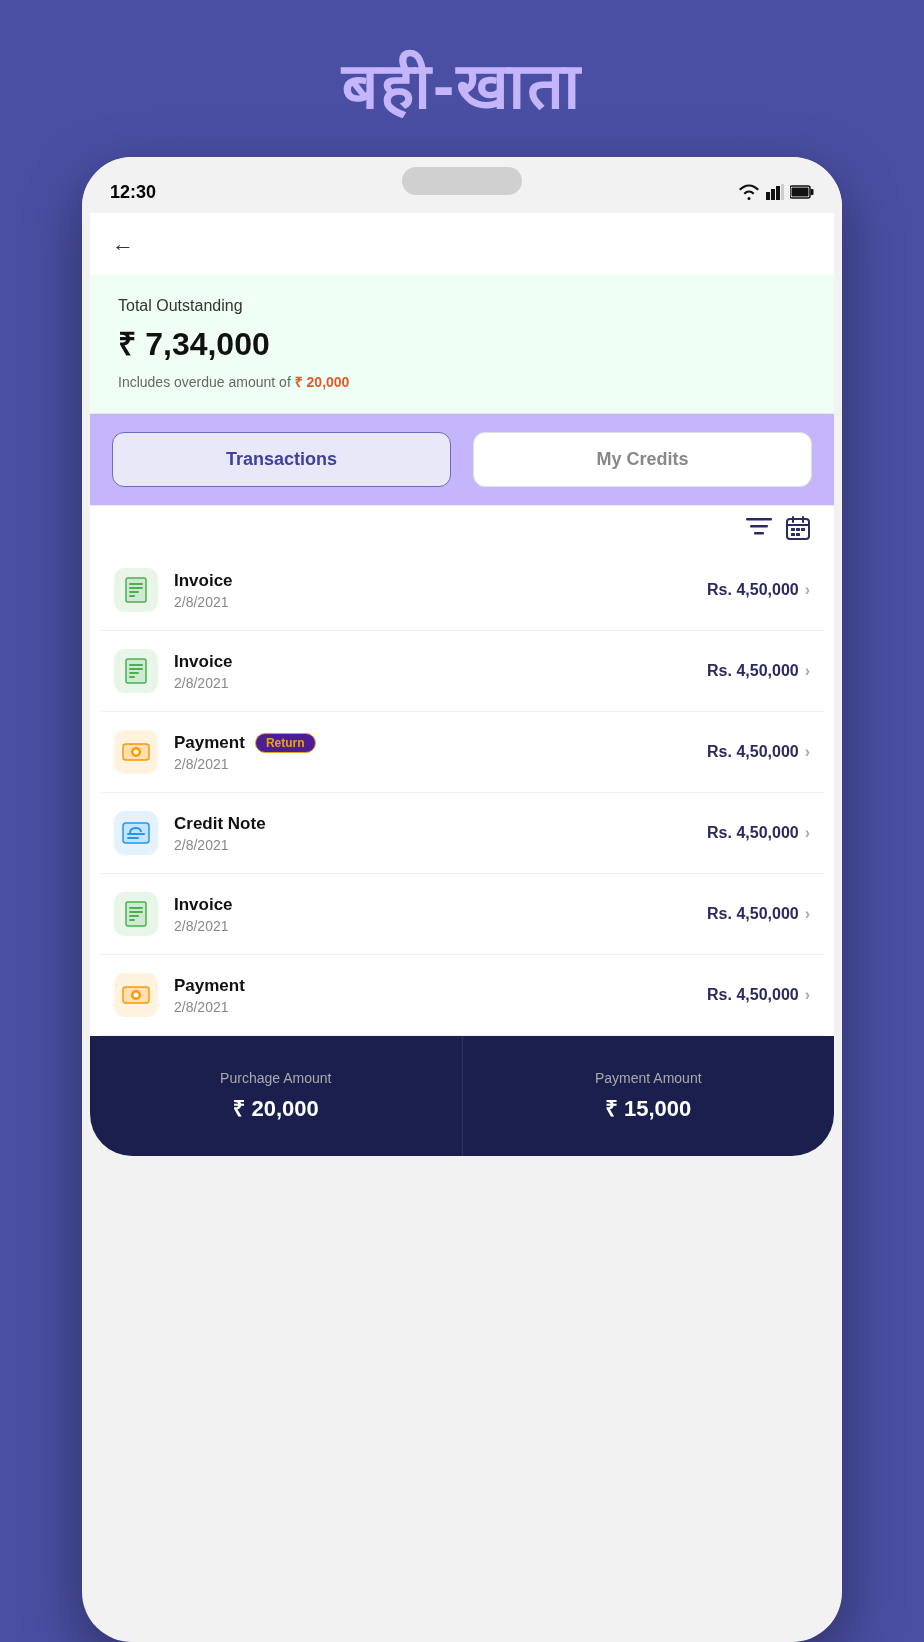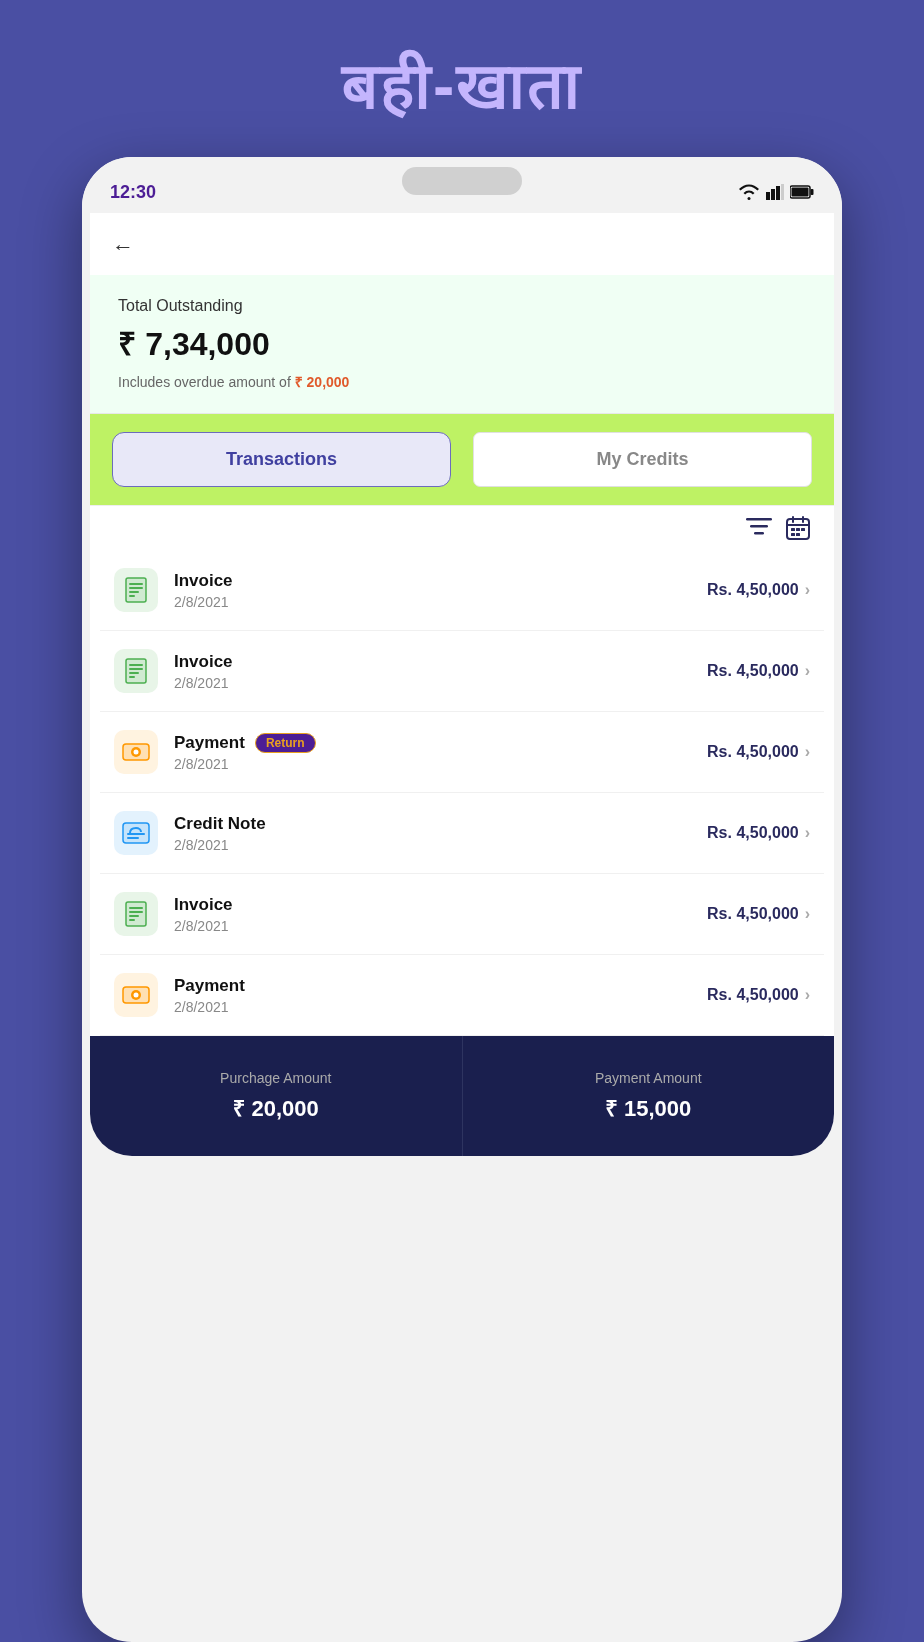--- a/index.html
+++ b/index.html
@@ -39,21 +39,21 @@
       display: flex;
       align-items: center;
       justify-content: space-between;
       padding: 14px 28px 0 28px;
       height: 56px;
     }
 
     .status-time {
       font-size: 18px;
       font-weight: 600;
-      color: #4c1d95;
+      color: #000000;
     }
 
     .status-notch {
       width: 120px;
       height: 28px;
       background: #d0d0d0;
       border-radius: 20px;
       position: absolute;
       top: 10px;
       left: 50%;
@@ -119,21 +119,21 @@
 
     .overdue-amount {
       color: #e05a2b;
       font-weight: 600;
     }
 
     .tabs-section {
       display: flex;
       padding: 18px 22px;
       gap: 22px;
-      background: #bef264;
+      background: #c4b5fd;
       border-bottom: 1px solid #eee;
     }
 
     .tab-btn {
       flex: 1;
       padding: 16px 10px;
       border-radius: 12px;
       font-size: 18px;
       font-weight: 600;
       cursor: pointer;
@@ -144,21 +144,20 @@
     .tab-btn.active {
       background: #e8e8f8;
       border-color: #6c6cbc;
       color: #4040a0;
     }
 
     .tab-btn.inactive {
       background: white;
       border-color: #e0e0e0;
       color: #888;
-      border-radius: 7px;
     }
 
     .filter-row {
       display: flex;
       justify-content: flex-end;
       padding: 10px 24px;
       gap: 14px;
       background: white;
     }
 

